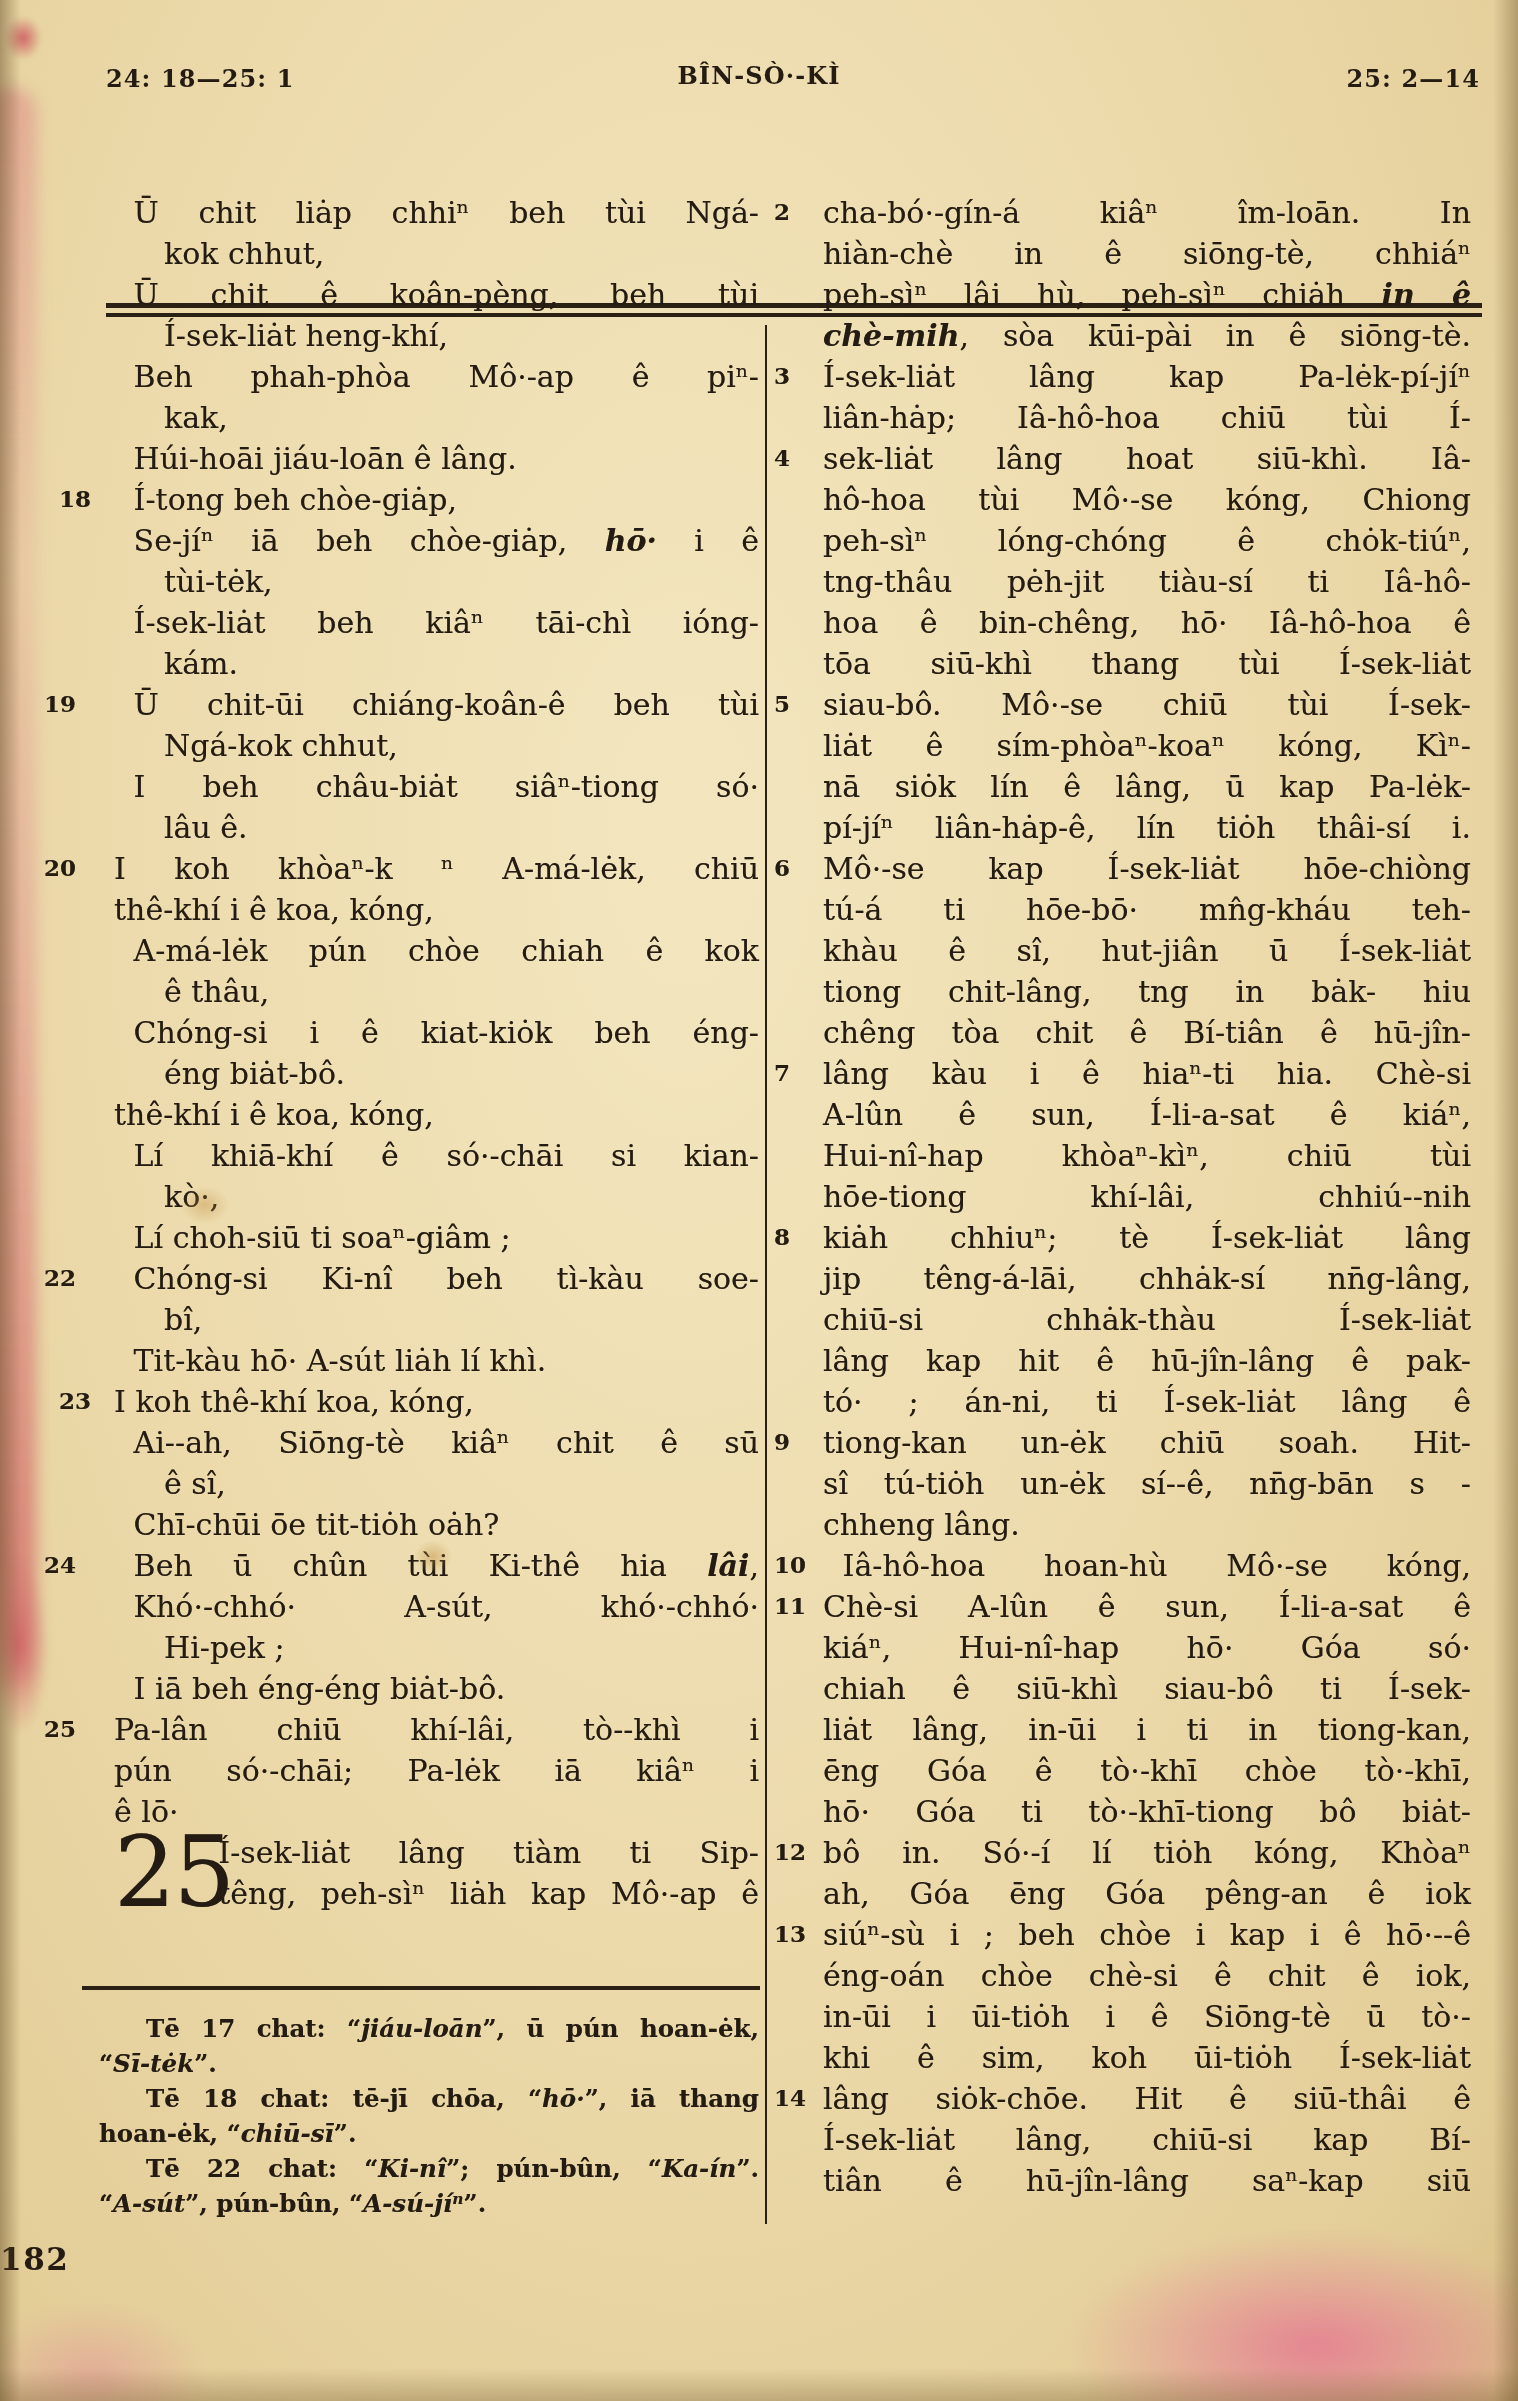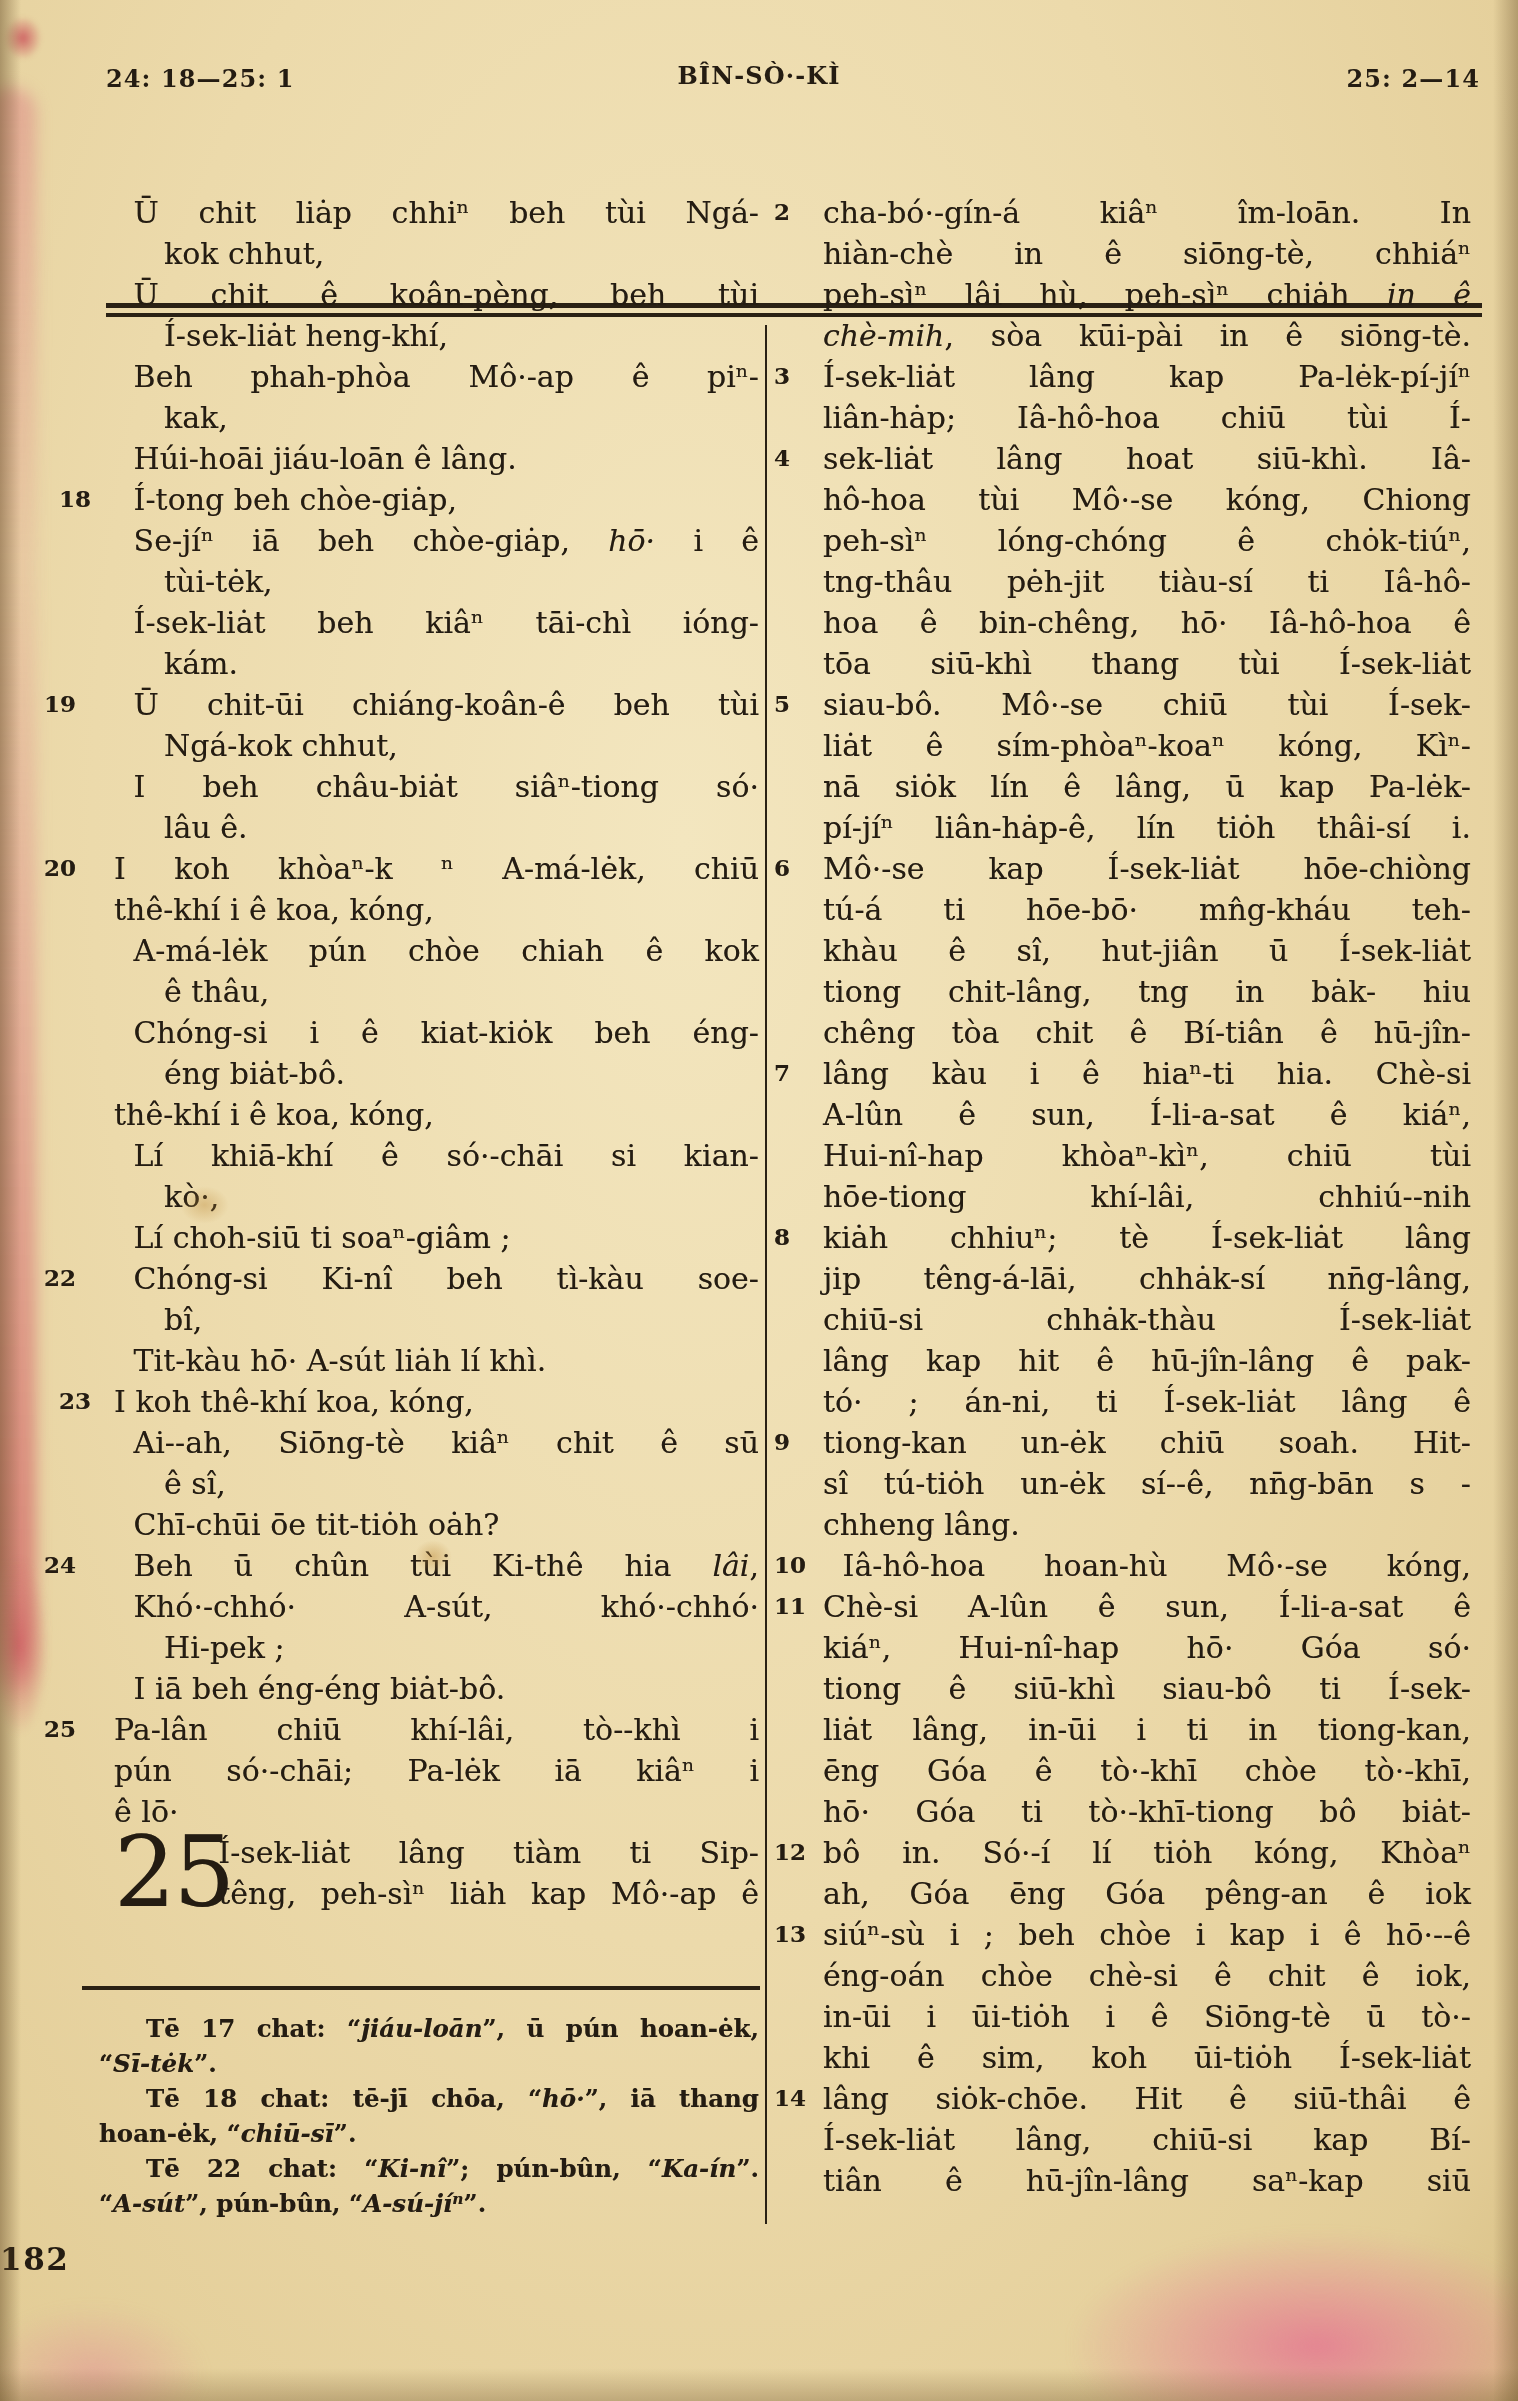--- a/index.html
+++ b/index.html
@@ -62,21 +62,21 @@
     font-weight:normal;letter-spacing:-2.2px;margin-right:3.3px;}
 
   
   .fn-rule{position:absolute;left:82px;top:1986px;width:678px;height:3.8px;background:#2a2114;}
   .footnotes{position:absolute;left:99px;top:2011px;width:660px;font-size:24.5px;line-height:35px;
     font-weight:bold;text-shadow:0 0 0.5px rgba(36,28,18,.5);}
   .footnotes .ind1{padding-left:47px;}
 
   .page-number{position:absolute;left:0;top:2241px;width:100%;text-align:left;
     font-size:31px;font-weight:bold;letter-spacing:1.6px;}
-  i{font-style:italic;}
+  i{font-style:italic;font-weight:bold;}
 </style>
 </head>
 <body>
 
 <div class="page">
 
   <div class="hdr">
     <span class="h-left">24: 18—25: 1</span>
     <span class="h-center">BÎN-SÒ·-KÌ</span>
     <span class="h-right">25: 2—14</span>
@@ -160,21 +160,21 @@
       <div class="line just"><span>jip têng-á-lāi, chhȧk-sí nn̄g-lâng,</span></div>
       <div class="line just"><span>chiū-si chhȧk-thàu Í-sek-liȧt</span></div>
       <div class="line just"><span>lâng kap hit ê hū-jîn-lâng ê pak-</span></div>
       <div class="line just"><span>tó· ; án-ni, ti Í-sek-liȧt lâng ê</span></div>
       <div class="line just"><span class="vnum">9</span><span>tiong-kan un-ėk chiū soah.  Hit-</span></div>
       <div class="line just"><span>sî tú-tiȯh un-ėk sí--ê, nn̄g-bān s -</span></div>
       <div class="line"><span>chheng lâng.</span></div>
       <div class="line ind1 just"><span class="vnum">10</span><span>Iâ-hô-hoa hoan-hù Mô·-se kóng,</span></div>
       <div class="line just"><span class="vnum">11</span><span>Chè-si A-lûn ê sun, Í-li-a-sat ê</span></div>
       <div class="line just"><span>kiáⁿ, Hui-nî-hap hō· Góa só·</span></div>
-      <div class="line just"><span>tiong ê siū-khì siau-bô ti Í-sek-</span></div>
+      <div class="line just"><span>chiah ê siū-khì siau-bô ti Í-sek-</span></div>
       <div class="line just"><span>liȧt lâng, in-ūi i ti in tiong-kan,</span></div>
       <div class="line just"><span>ēng Góa ê tò·-khī chòe tò·-khī,</span></div>
       <div class="line just"><span>hō· Góa ti tò·-khī-tiong bô biȧt-</span></div>
       <div class="line just"><span class="vnum">12</span><span>bô in.  Só·-í lí tiȯh kóng, Khòaⁿ</span></div>
       <div class="line just"><span>ah, Góa ēng Góa pêng-an ê iok</span></div>
       <div class="line just"><span class="vnum">13</span><span>siúⁿ-sù i ; beh chòe i kap i ê hō·--ê</span></div>
       <div class="line just"><span>éng-oán chòe chè-si ê chit ê iok,</span></div>
       <div class="line just"><span>in-ūi i ūi-tiȯh i ê Siōng-tè ū tò·-</span></div>
       <div class="line just"><span>khi ê sim, koh ūi-tiȯh Í-sek-liȧt</span></div>
       <div class="line just"><span class="vnum">14</span><span>lâng siȯk-chōe.  Hit ê siū-thâi ê</span></div>

